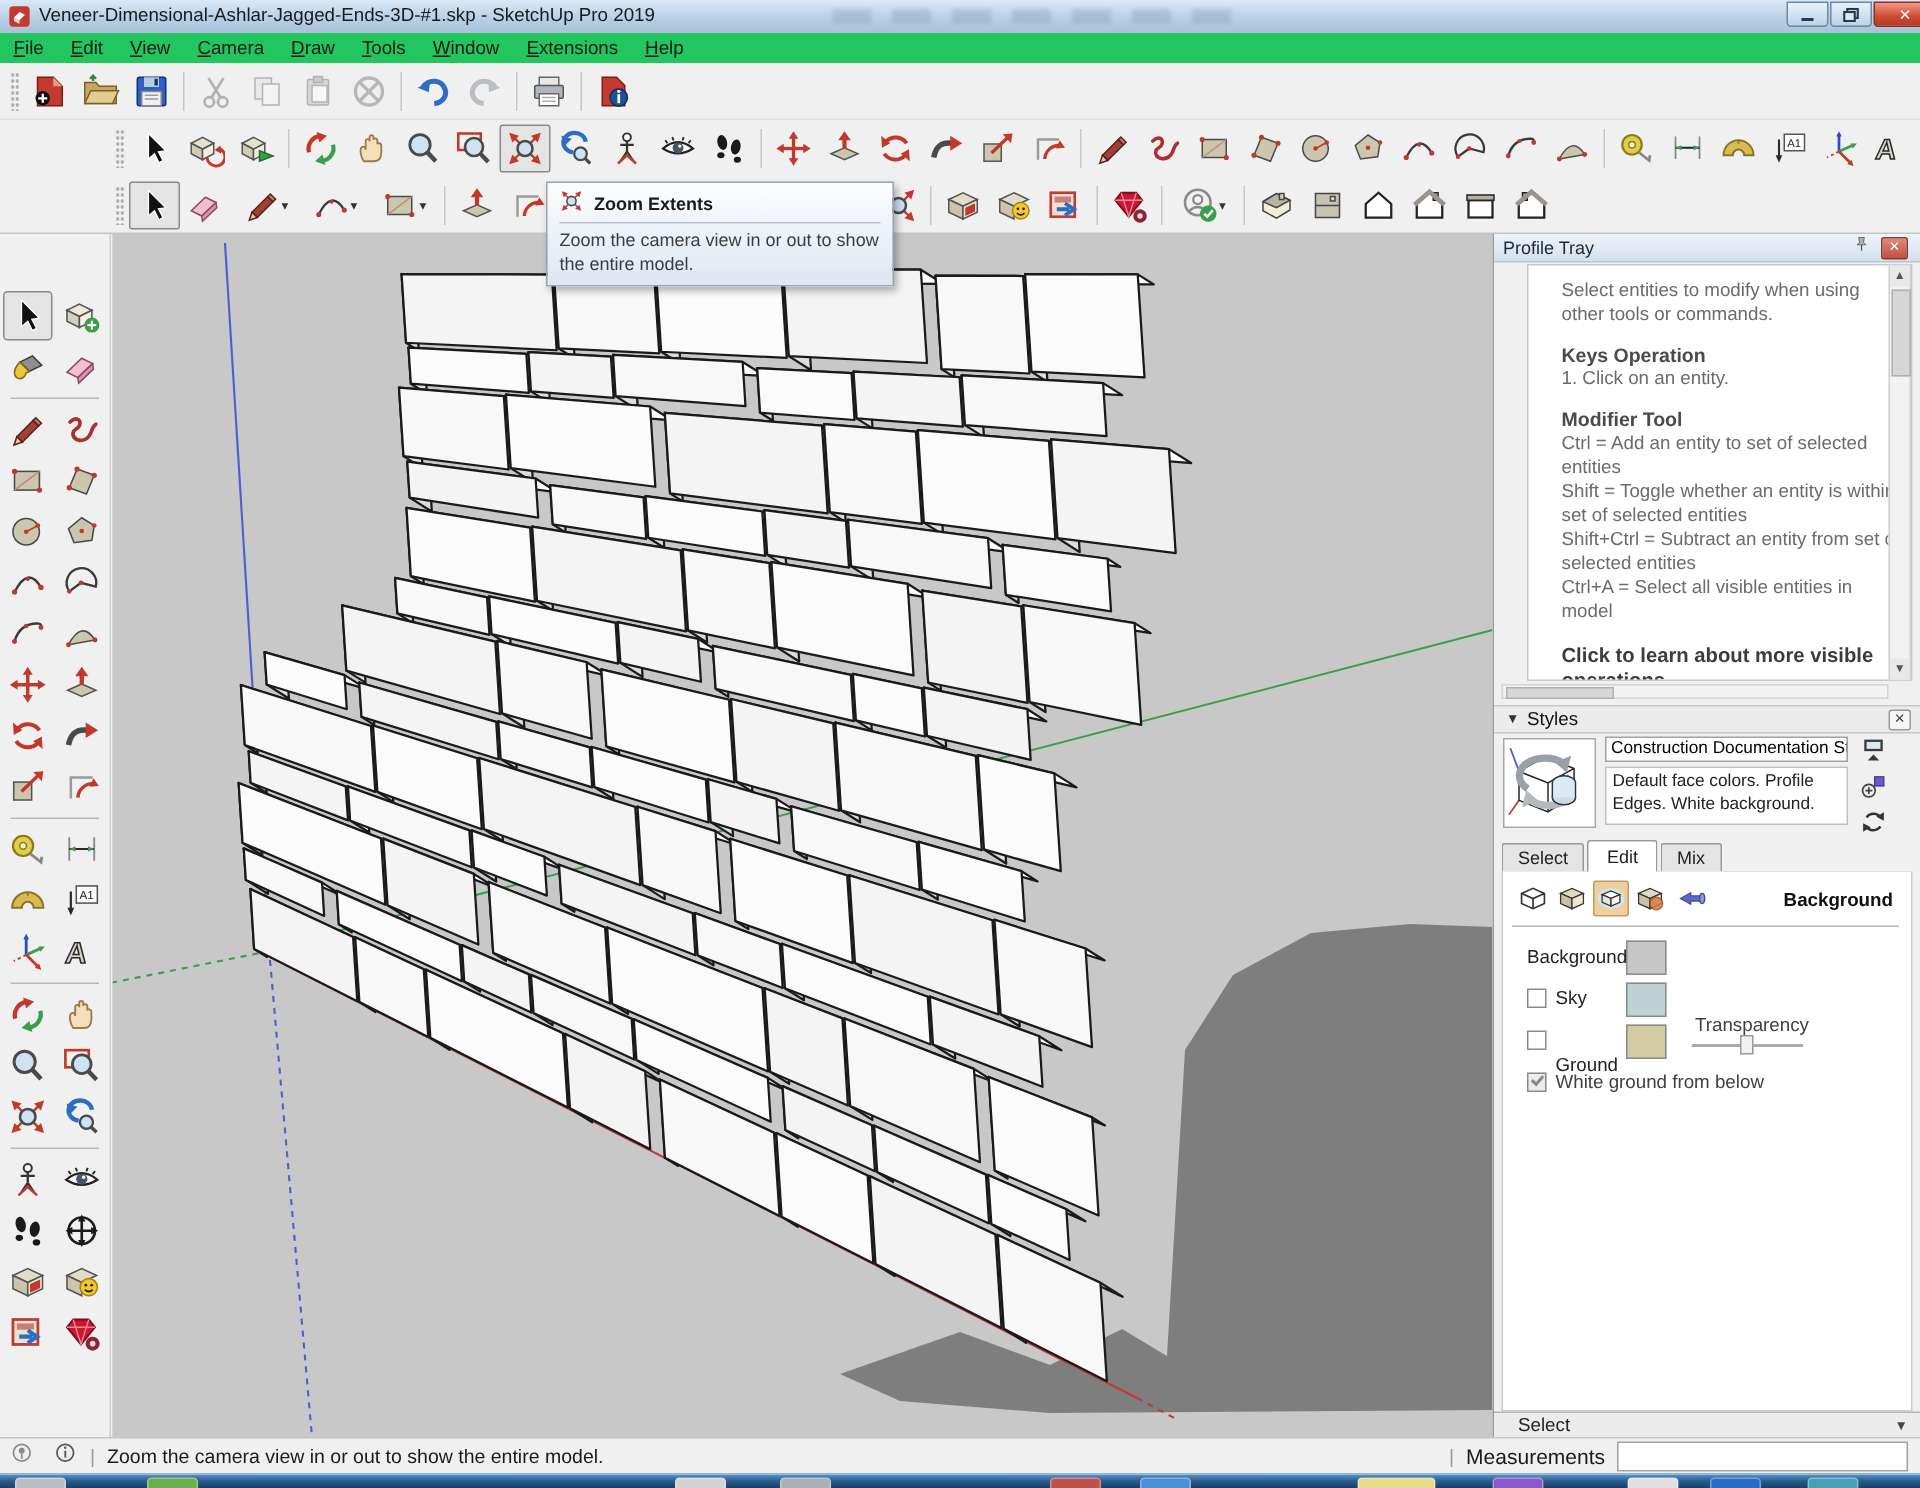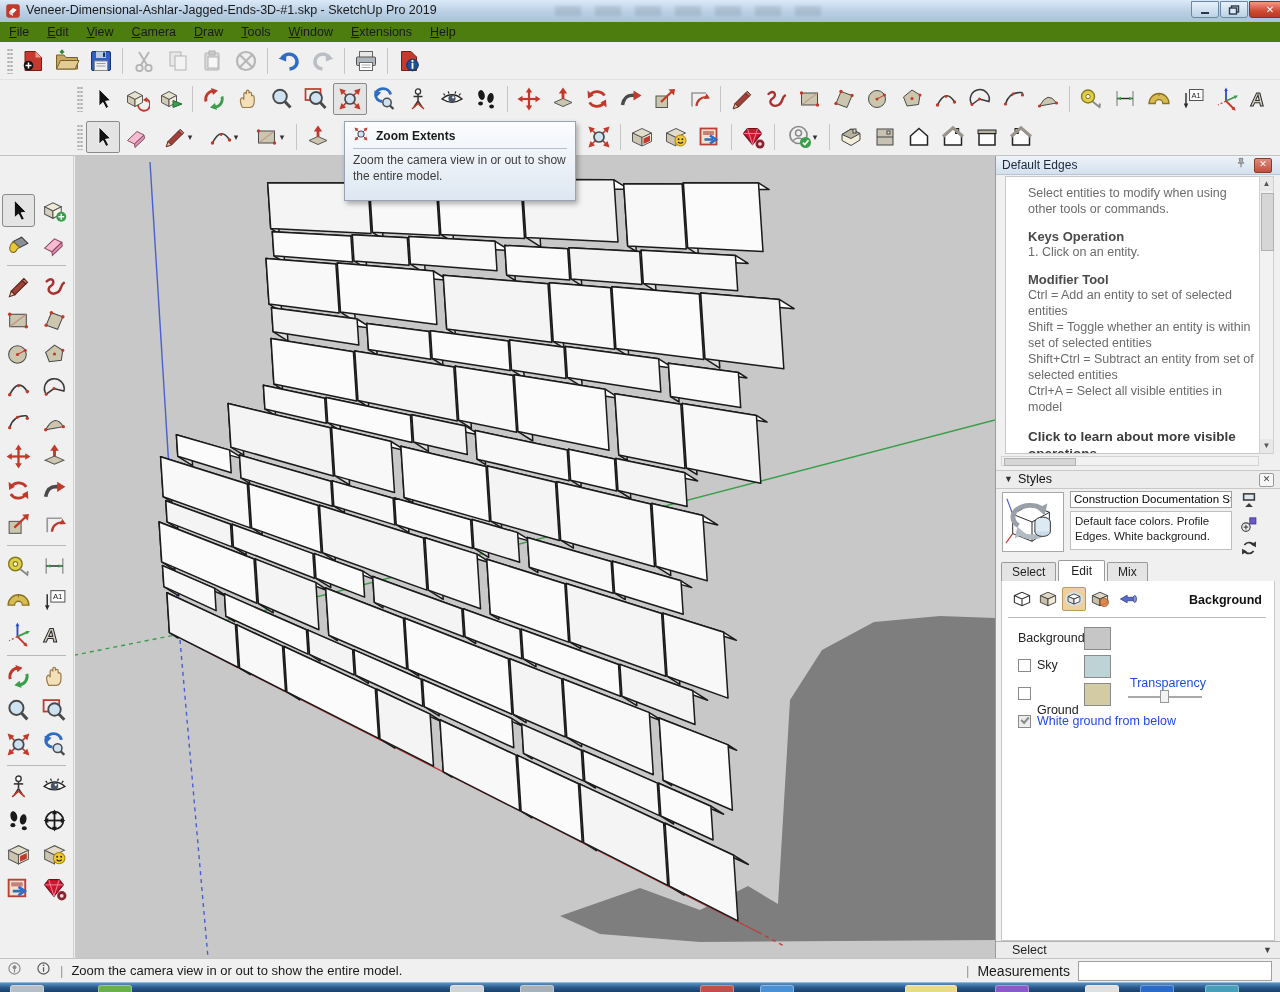--- a/index.html
+++ b/index.html
@@ -13,21 +13,21 @@
   #title-text{position:absolute;left:26px;top:3px;font-size:12.5px;color:#1a1a1a;white-space:nowrap;}
   .ghost-title{position:absolute;left:555px;top:6px;width:275px;height:10px;opacity:.28;
     background:repeating-linear-gradient(90deg,#7d8ea0 0 26px,transparent 26px 40px);filter:blur(1.5px);}
   .win-btns{position:absolute;right:4px;top:1px;display:flex;gap:1px;}
   .win-btn{width:28px;height:17px;border:1px solid #6a87a5;border-radius:0 0 3px 3px;
     background:linear-gradient(#e8f1fa,#bcd2e6);display:flex;align-items:center;justify-content:center;
     font-size:10px;color:#2a3a4a;box-sizing:border-box;}
   .win-btn.close{width:42px;background:linear-gradient(#f09a86,#cf4a33 60%,#b83a26);color:#fff;border-color:#8a3020;}
 
   
-  #menubar{left:0;top:22px;width:1280px;height:20px;background:#4d7c0f;border-bottom:1px solid #dcdcdc;display:flex;align-items:center;}
+  #menubar{left:0;top:22px;width:1280px;height:20px;background:#22c55e;border-bottom:1px solid #dcdcdc;display:flex;align-items:center;}
   .menu-item{padding:2px 9px;font-size:12.5px;color:#1a1a1a;}
 
   
   .tbrow{position:absolute;left:0;width:1280px;height:38px;display:flex;align-items:center;background:#f0f0f0;}
   #tb1{top:42px;border-bottom:1px solid #e3e3e3;padding-left:4px;box-sizing:border-box;}
   #tb2{top:80px;padding-left:74px;box-sizing:border-box;}
   #tb3{top:118px;border-bottom:1px solid #c4c4c4;padding-left:74px;box-sizing:border-box;}
   .tb-handle{width:6px;height:26px;margin:0 3px;flex:none;
     background-image:radial-gradient(circle,#adadad 1px,transparent 1.3px);background-size:3px 4px;}
   .tb-btn{width:34px;height:32px;flex:none;display:flex;align-items:center;justify-content:center;
@@ -43,35 +43,35 @@
   .pal-row{display:flex;justify-content:center;gap:3px;margin-bottom:1px;}
   .pal-btn{width:33px;height:33px;display:flex;align-items:center;justify-content:center;
     border:1px solid transparent;box-sizing:border-box;}
   .pal-btn.active{background:#e4e4e4;border:1px solid #8a8a8a;border-radius:3px;}
   .pal-sep{height:1px;background:#b8b8b8;margin:4px 7px;}
 
   
   #viewport{left:75px;top:156px;width:920px;height:802px;background:#c8c8c8;}
 
   
-  #tooltip{left:344px;top:121px;width:214px;z-index:60;border:1px solid #98a4b4;
-    background:linear-gradient(#fcfdfe,#dde7f2);box-shadow:2px 3px 5px rgba(0,0,0,.3);padding:4px 8px 16px;}
+  #tooltip{left:364px;top:121px;width:214px;z-index:60;border:1px solid #98a4b4;
+    background:linear-gradient(#fcfdfe,#dde7f2);box-shadow:2px 3px 5px rgba(0,0,0,.3);padding:4px 8px 6px;}
   #tooltip .tt-head{display:flex;align-items:center;gap:7px;font-size:12px;font-weight:bold;color:#1a1a1a;}
   #tooltip .tt-rule{border:none;border-top:1px solid #b4bfce;margin:3px 0 4px;}
   #tooltip .tt-body{font-size:12px;color:#3c3c3c;line-height:1.3;}
 
   
   #tray{left:995px;top:156px;width:285px;height:802px;background:#f0f0f0;border-left:1px solid #9a9a9a;box-sizing:border-box;}
   #tray-header{position:absolute;left:0;top:0;width:100%;height:18px;
     background:linear-gradient(#eef3fa,#d4e0ee);border-bottom:1px solid #b8c4d2;}
   #tray-title{position:absolute;left:6px;top:2px;font-size:12px;color:#1a2a3a;}
   #tray-pin{position:absolute;right:30px;top:1px;width:16px;height:16px;}
   #tray-close{position:absolute;right:8px;top:2px;width:16px;height:13px;background:linear-gradient(#e08a7a,#c05040);
     border:1px solid #8a3a2a;border-radius:2px;color:#fff;font-size:9px;line-height:11px;text-align:center;}
-  #instructor{position:absolute;left:9px;top:20px;width:257px;height:278px;background:#fff;border:1px solid #c8c8c8;
+  #instructor{position:absolute;left:22px;top:20px;width:257px;height:278px;background:#fff;border:1px solid #c8c8c8;
     box-sizing:border-box;padding:8px 6px 0 22px;overflow:hidden;}
   #instructor .i-body{font-size:12.5px;color:#6b6b6b;line-height:1.28;}
   #instructor .i-head{font-size:13px;font-weight:bold;color:#4a4a4a;margin-top:12px;}
   #instructor .i-link{font-size:13.5px;font-weight:bold;color:#3c3c3c;margin-top:14px;line-height:1.25;}
   .vscroll{position:absolute;left:263px;top:20px;width:15px;height:278px;background:#f2f2f2;border:1px solid #d0d0d0;box-sizing:border-box;}
   .vscroll .arr{position:absolute;left:0;width:13px;height:14px;font-size:8px;color:#555;text-align:center;line-height:14px;background:#e8e8e8;}
   .vscroll .thumb{position:absolute;left:1px;top:16px;width:11px;height:56px;background:#d6d6d6;border:1px solid #b0b0b0;}
   .hscroll{position:absolute;left:5px;top:300px;width:258px;height:10px;background:#f2f2f2;border:1px solid #d4d4d4;box-sizing:border-box;}
   .hscroll .thumb{position:absolute;left:2px;top:1px;width:70px;height:6px;background:#d6d6d6;border:1px solid #b0b0b0;}
 
@@ -96,21 +96,21 @@
   .ed-ic{position:absolute;top:2px;width:24px;height:24px;display:flex;align-items:center;justify-content:center;border:1px solid transparent;box-sizing:border-box;}
   .ed-ic.sel{background:#eed0a0;border:1px solid #c09a5a;border-radius:2px;}
   #ed-label{position:absolute;right:12px;top:8px;font-size:12.5px;font-weight:bold;color:#111;}
   .ed-divider{position:absolute;left:6px;top:36px;width:258px;height:1px;background:#b8b8b8;}
 
   .bgrow-label{font-size:12.5px;color:#222;}
   .swatch{position:absolute;width:27px;height:23px;border:1px solid #8a8a8a;box-sizing:border-box;}
   .cbx{position:absolute;width:13px;height:13px;border:1px solid #8a8a8a;background:#fff;box-sizing:border-box;}
   .cbx.checked::after{content:"";position:absolute;left:2px;top:1px;width:6px;height:3px;border-left:2px solid #8a8a8a;border-bottom:2px solid #8a8a8a;transform:rotate(-48deg);}
   .cbx.grayed{background:#ececec;}
-  .gray-label{font-size:12.5px;color:#1d4ed8;}
+  .gray-label{font-size:12.5px;color:#404040;}
   .slider-track{position:absolute;width:74px;height:2px;background:#aaa;}
   .slider-thumb{position:absolute;width:9px;height:13px;background:#f2f2f2;border:1px solid #999;box-sizing:border-box;}
 
   #tray-bottom{position:absolute;left:0;top:785px;width:100%;height:17px;background:#ececec;border-top:1px solid #b4b4b4;}
   #tray-bottom .lbl{position:absolute;left:16px;top:1px;font-size:12.5px;color:#222;}
   #tray-bottom .tri{position:absolute;right:8px;top:3px;font-size:9px;color:#444;}
 
   
   #statusbar{left:0;top:958px;width:1280px;height:24px;background:#f0f0f0;border-top:1px solid #c4c4c4;
     display:flex;align-items:center;box-sizing:border-box;}
@@ -1391,21 +1391,21 @@
             </g>
           </svg></span>
       <span>Zoom Extents</span>
     </div>
     <hr class="tt-rule">
     <div class="tt-body">Zoom the camera view in or out to show the entire model.</div>
   </div>
 
   <div id="tray" class="abs">
     <div id="tray-header">
-      <span id="tray-title">Default Edges</span>
+      <span id="tray-title">Profile Tray</span>
       <span id="tray-pin"><svg viewBox="0 0 26 26" width="14" height="14">
             <path d="M9.5 2.5 L16.5 2.5 L15.5 8.5 L18.5 11.5 L7.5 11.5 L10.5 8.5 Z" fill="#b0b0b0" stroke="#555"></path>
             <line x1="13" y1="11.5" x2="13" y2="19" stroke="#555" stroke-width="1.5"></line>
           </svg></span>
       <span id="tray-close">✕</span>
     </div>
 
     <div id="instructor">
       <div class="i-body">Select entities to modify when using other tools or commands.</div>
       <div class="i-head">Keys Operation</div>

